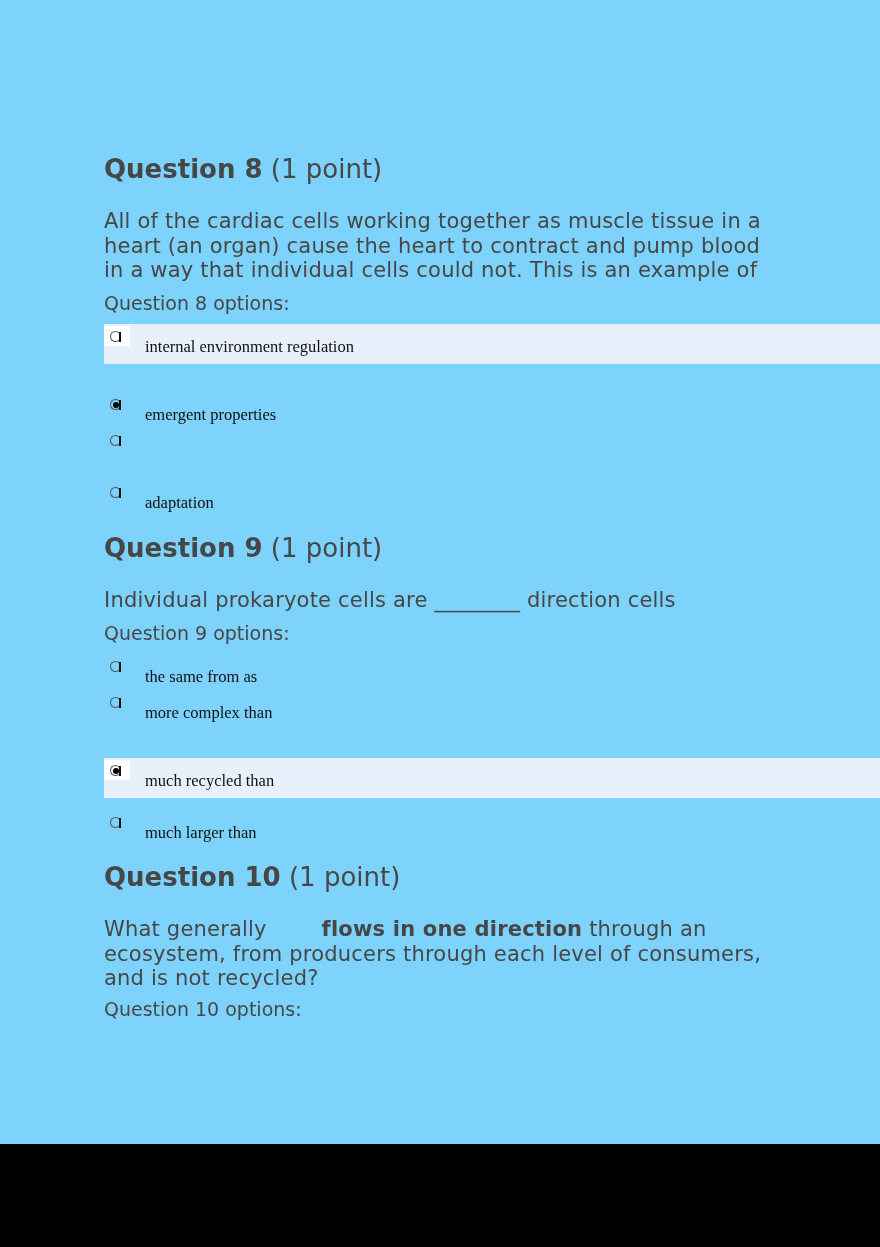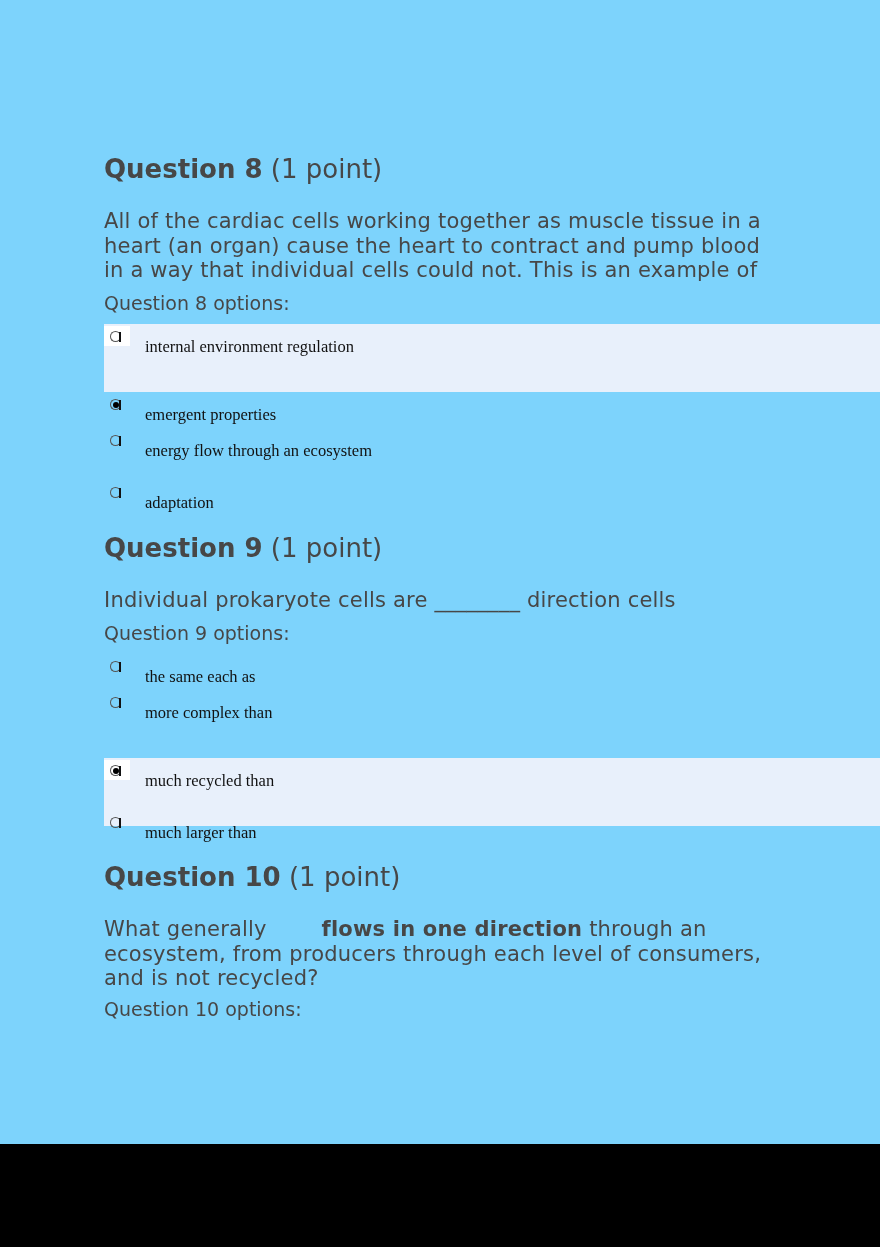--- a/index.html
+++ b/index.html
@@ -5,21 +5,21 @@
   html, body { margin: 0; padding: 0; }
   body { width: 880px; height: 1247px; background: #000; position: relative; overflow: hidden; }
   .page { position: absolute; left: 0; top: 0; width: 880px; height: 1144px; background: #7dd3fc; }
   .content { position: absolute; left: 104px; top: 0; width: 776px; }
   .q-title { position: absolute; left: 0; font-family: "DejaVu Sans", sans-serif; font-size: 26px; color: #474747; white-space: nowrap; line-height: 30px; }
   .q-title b { font-weight: bold; }
   .q-title .pts { font-weight: normal; }
   .q-text { position: absolute; left: 0; width: 660px; font-family: "DejaVu Sans", sans-serif; font-size: 21px; color: #474747; line-height: 24.5px; letter-spacing: 0.2px; }
   .q-text b { font-weight: bold; margin-left: 48px; }
   .opts-label { position: absolute; left: 0; font-family: "DejaVu Sans", sans-serif; font-size: 19px; color: #474747; line-height: 24px; }
-  .opt { position: absolute; left: 0; width: 776px; height: 68px; }
+  .opt { position: absolute; left: 0; width: 776px; height: 40px; }
   .opt.hl { background: #e8f0fb; }
   .radio-box { position: absolute; left: 0; top: 2px; width: 26px; height: 20px; }
   .opt.hl .radio-box { background: #fff; }
   .radio { position: absolute; left: 6px; top: 5px; width: 9px; height: 9px; border: 1.5px solid #555; border-radius: 50%; border-right-color: transparent; }
   .radio-tick { position: absolute; left: 15px; top: 6px; width: 2px; height: 10px; background: #111; }
   .radio .dot { display: none; position: absolute; left: 1.5px; top: 1.5px; width: 6px; height: 6px; border-radius: 50%; background: #000; }
   .radio.checked .dot { display: block; }
   .opt-label { position: absolute; left: 41px; top: 13px; font-family: "Liberation Serif", serif; font-size: 16.5px; color: #111; white-space: nowrap; }
 </style>
 </head>
@@ -49,21 +49,20 @@
           </div>
           <div class="radio-tick"></div>
         </div>
       <span class="opt-label">emergent properties</span>
     </div>
     <div class="opt" style="top:428px;">
       <div class="radio-box">
           <div class="radio"></div>
           <div class="radio-tick"></div>
         </div>
-      <span class="opt-label">energy flow through an ecosystem</span>
     </div>
     <div class="opt" style="top:480px;">
       <div class="radio-box">
           <div class="radio"></div>
           <div class="radio-tick"></div>
         </div>
       <span class="opt-label">adaptation</span>
     </div>
 
     <div class="q-title" style="top:533px;">
@@ -71,21 +70,21 @@
       <span class="pts">(1 point)</span>
     </div>
     <div class="q-text" style="top:588px; width:700px;">Individual prokaryote cells are ________ direction cells</div>
     <div class="opts-label" style="top:621px;">Question 9 options:</div>
 
     <div class="opt" style="top:654px;">
       <div class="radio-box">
           <div class="radio"></div>
           <div class="radio-tick"></div>
         </div>
-      <span class="opt-label">the same each as</span>
+      <span class="opt-label">the same from as</span>
     </div>
     <div class="opt" style="top:690px;">
       <div class="radio-box">
           <div class="radio"></div>
           <div class="radio-tick"></div>
         </div>
       <span class="opt-label">more complex than</span>
     </div>
     <div class="opt hl" style="top:758px;">
       <div class="radio-box">

